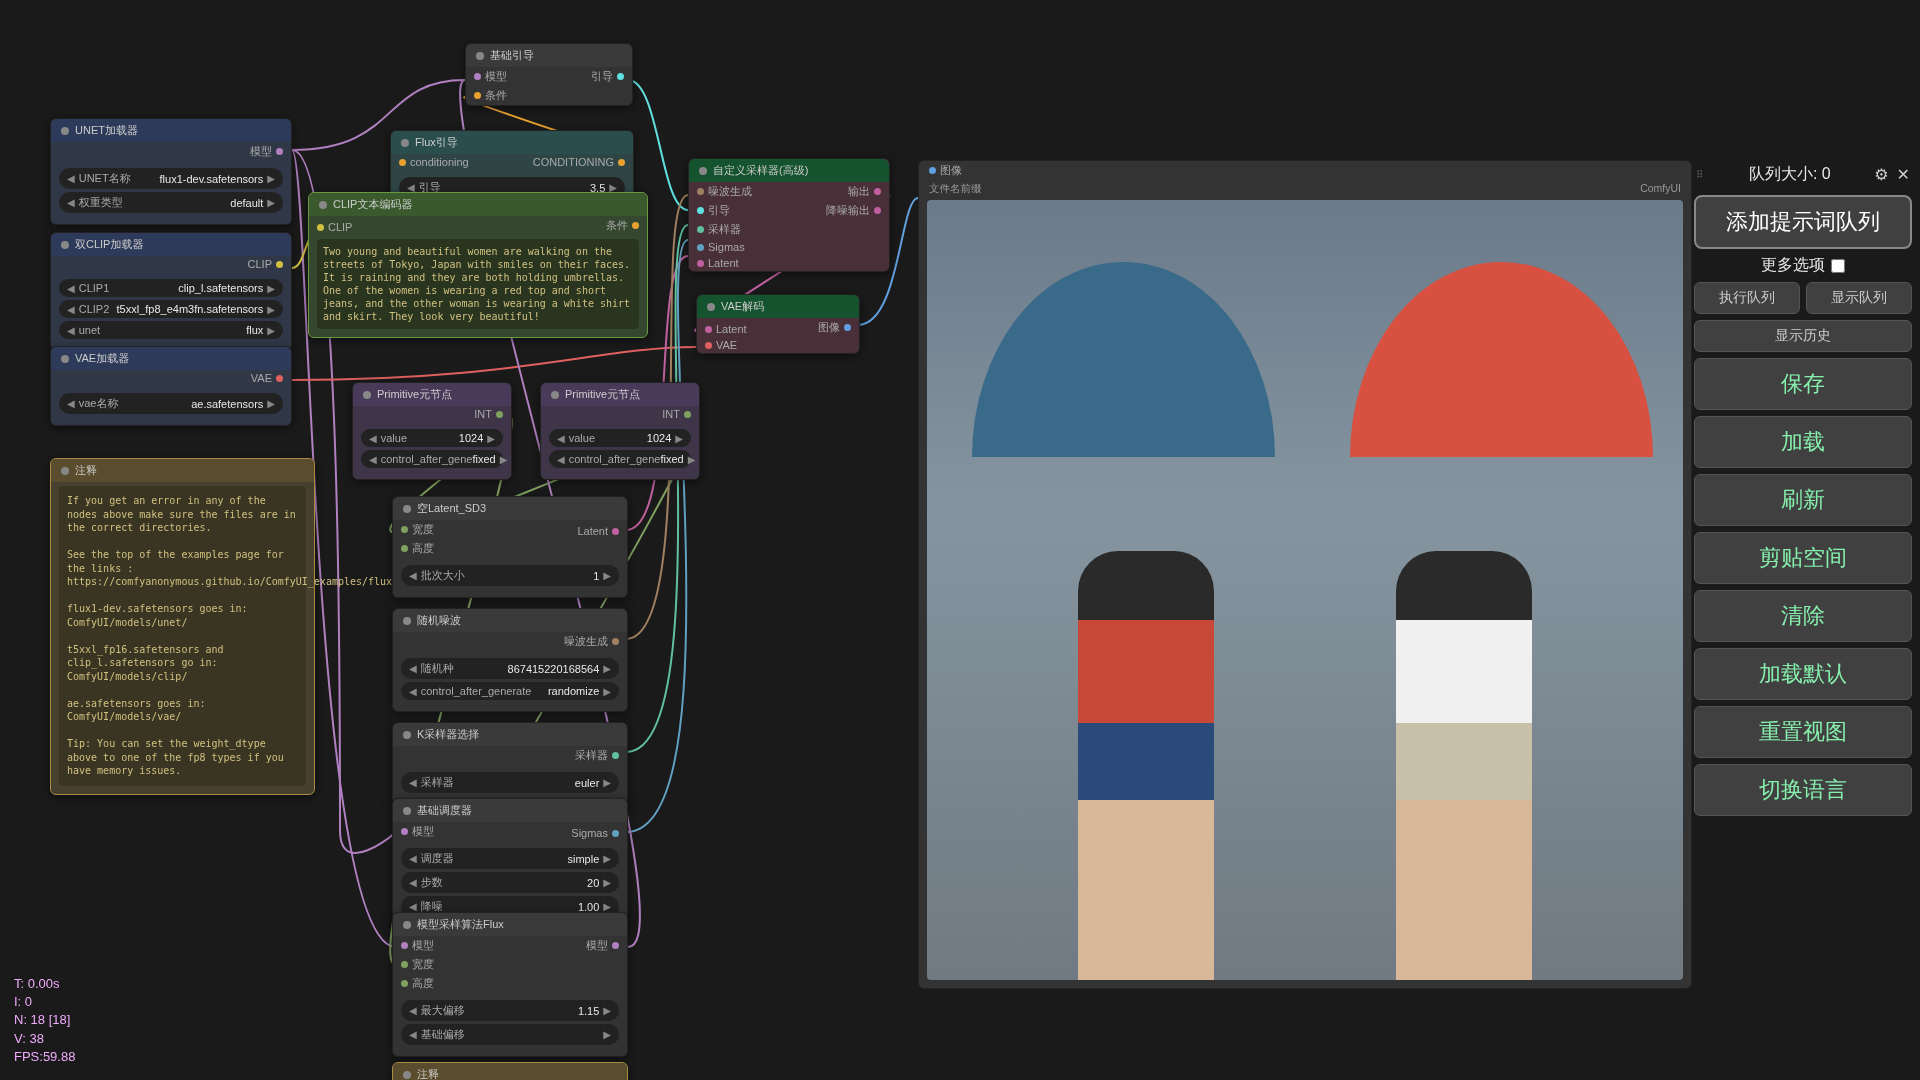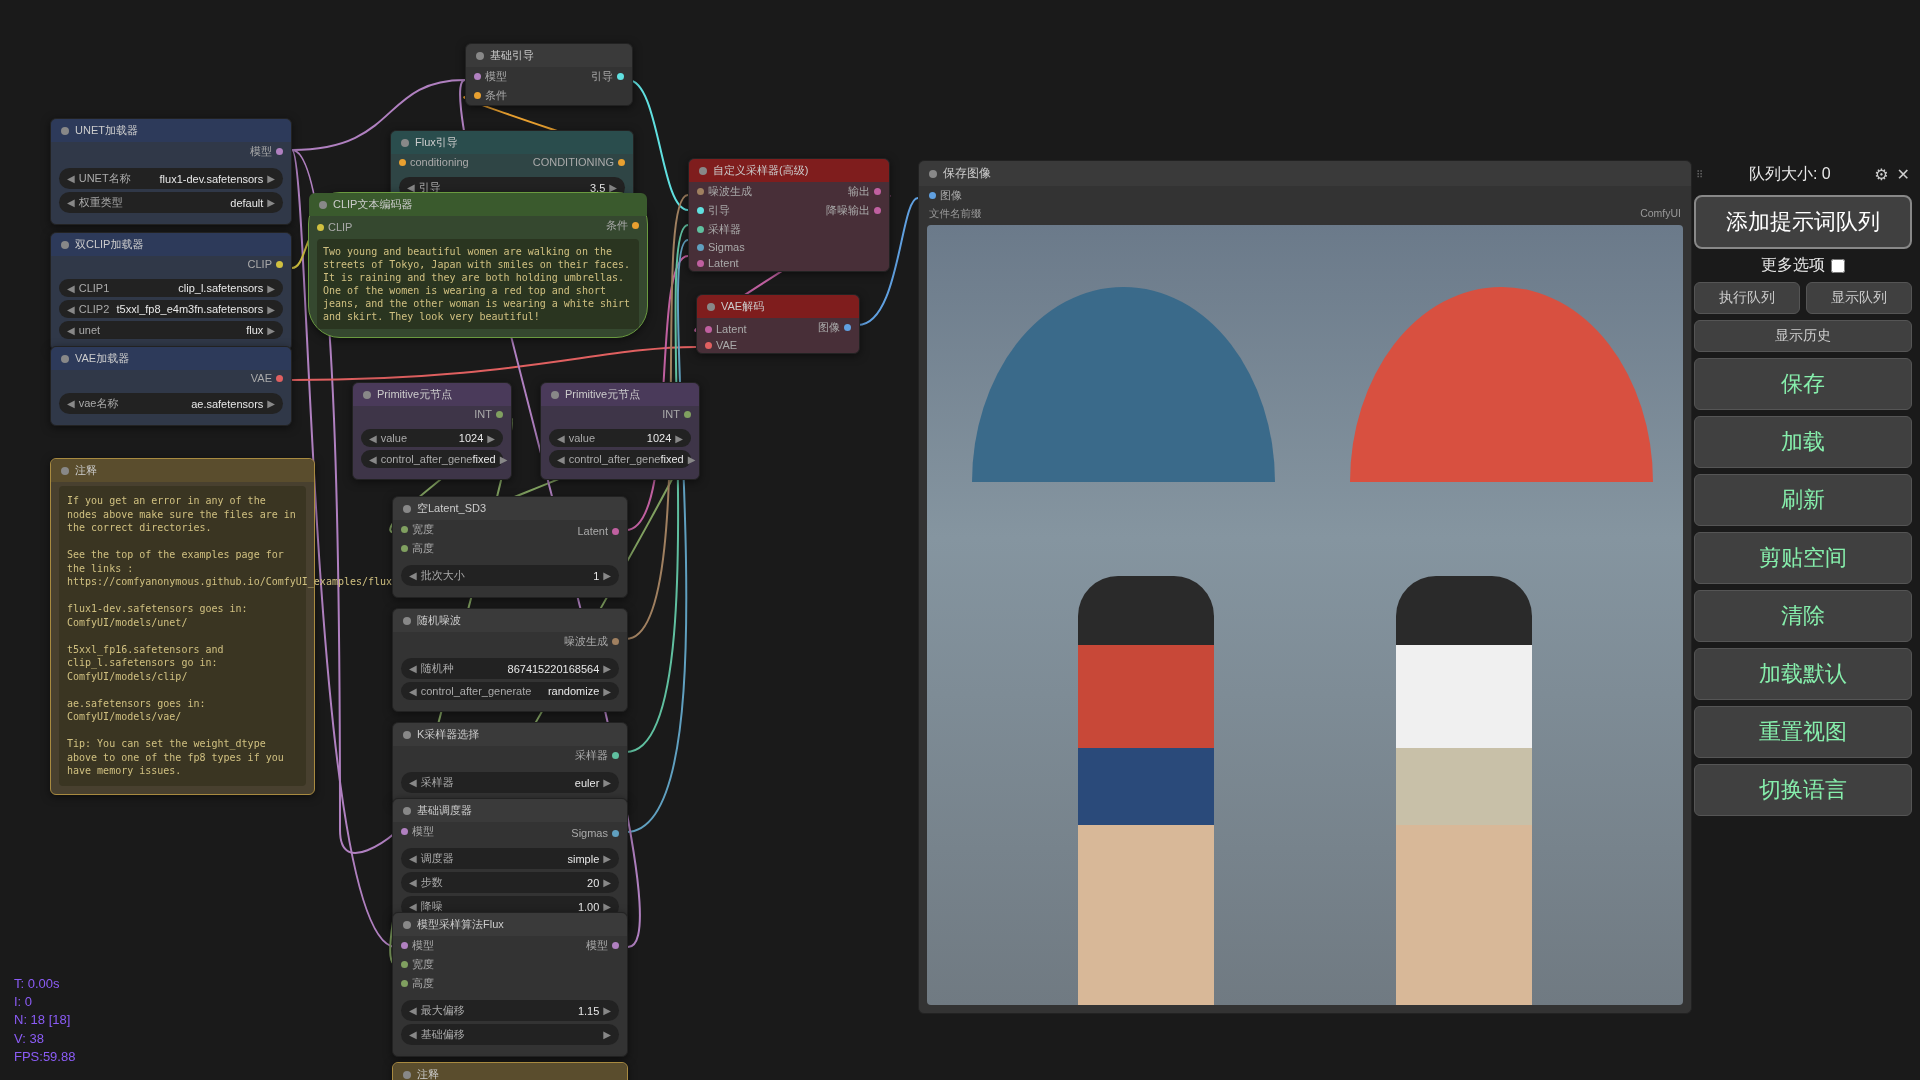--- a/index.html
+++ b/index.html
@@ -54,21 +54,21 @@
 
 
 .node.blue   .node-title { background: #2d3a5a; }
 .node.blue   { background: #303848; }
 .node.teal   .node-title { background: #2a4d4d; }
 .node.teal   { background: #2f4545; }
 .node.green  .node-title { background: #3a5a2d; }
 .node.green  { background: #35482f; border: 1px solid #6a9a40; }
 .node.purple .node-title { background: #4a3a5a; }
 .node.purple { background: #3e3548; }
-.node.red    .node-title { background: #7f1d1d; }
+.node.red    .node-title { background: #14532d; }
 .node.red    { background: #482f38; }
 .node.gray   .node-title { background: #3a3a3a; }
 .node.gray   { background: #333; }
 .node.brown  .node-title { background: #5a4d2d; }
 .node.brown  { background: #48402f; border: 1px solid #a88a40; }
 
 
 .prompt-text {
   font-family: monospace; font-size: 10px; color: #d0c080;
   background: #2a3520; border-radius: 4px; padding: 6px; line-height: 1.3;
@@ -132,21 +132,21 @@
   padding: 6px; text-align: center; font-size: 14px; cursor: pointer;
 }
 .sb-btn {
   background: #404040; border: 1px solid #555; border-radius: 6px;
   padding: 10px; text-align: center; font-size: 22px; cursor: pointer; color: #86efac;
 }
 
 
 .stats {
   position: absolute; left: 14px; bottom: 14px;
-  font-size: 13px; color: #8b5cf6; line-height: 1.4;
+  font-size: 13px; color: #f0abfc; line-height: 1.4;
 }
 </style>
 </head>
 <body>
 
 <div class="canvas">
 
 <svg class="edges">
 
   <path d="M 292 150 C 400 150 380 80 465 80" stroke="#b080c0"></path>
@@ -331,21 +331,21 @@
   <div class="node-body">
     <div class="widget">
           <span class="arrow">◀</span>
           <span class="wlabel">引导</span>
           <span class="wval">3.5</span>
           <span class="arrow">▶</span>
         </div>
   </div>
 </div>
 
-<div class="node green" style="left:308px; top:192px; width:340px;border-radius:32px;">
+<div class="node green" style="left:308px; top:192px; width:340px;">
   <div class="node-title">
         <span class="dot"></span>
         <span>CLIP文本编码器</span>
       </div>
   <div class="ports">
         <span class="port-l">
           <span class="pdot" style="background:#d0c040"></span>
           <span>CLIP</span>
         </span>
         <span class="port-r">
@@ -651,24 +651,20 @@
   <div class="ports">
         <span class="port-l">
           <span class="pdot" style="background:#e06060"></span>
           <span>VAE</span>
         </span>
         <span></span>
       </div>
 </div>
 
 <div class="preview-node" style="left:918px; top:160px; width:774px;">
-  <div class="preview-head">
-        <span class="dot" style="width:8px;height:8px;border-radius:50%;background:#888"></span>
-        <span>保存图像</span>
-      </div>
   <div class="ports" style="padding:2px 10px">
         <span class="port-l">
           <span class="pdot" style="background:#60a0e0"></span>
           <span>图像</span>
         </span>
         <span></span>
       </div>
   <div class="preview-sub">
         <span>文件名前缀</span>
         <span>ComfyUI</span>

